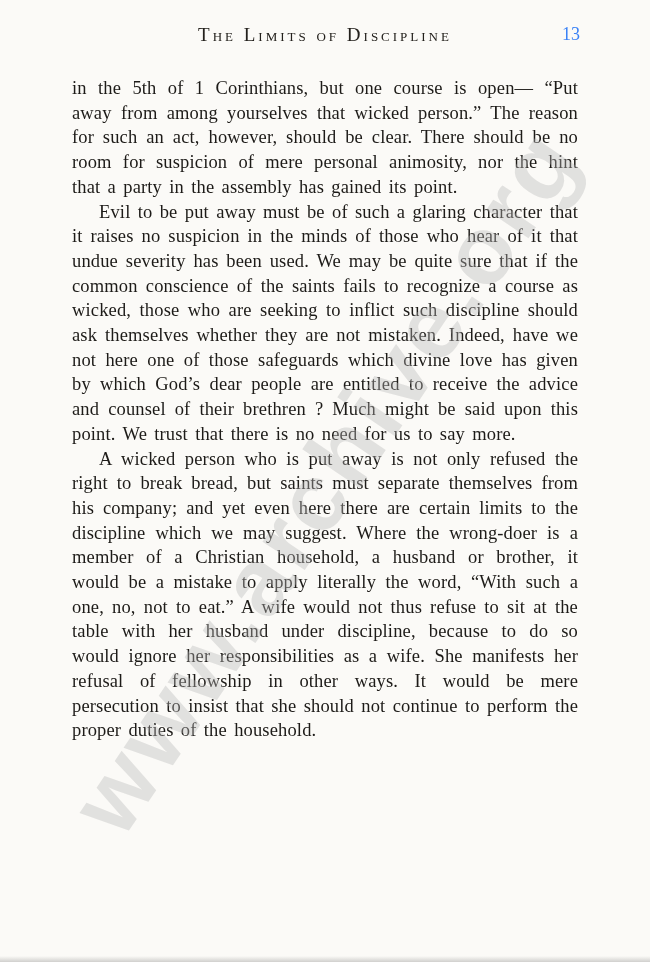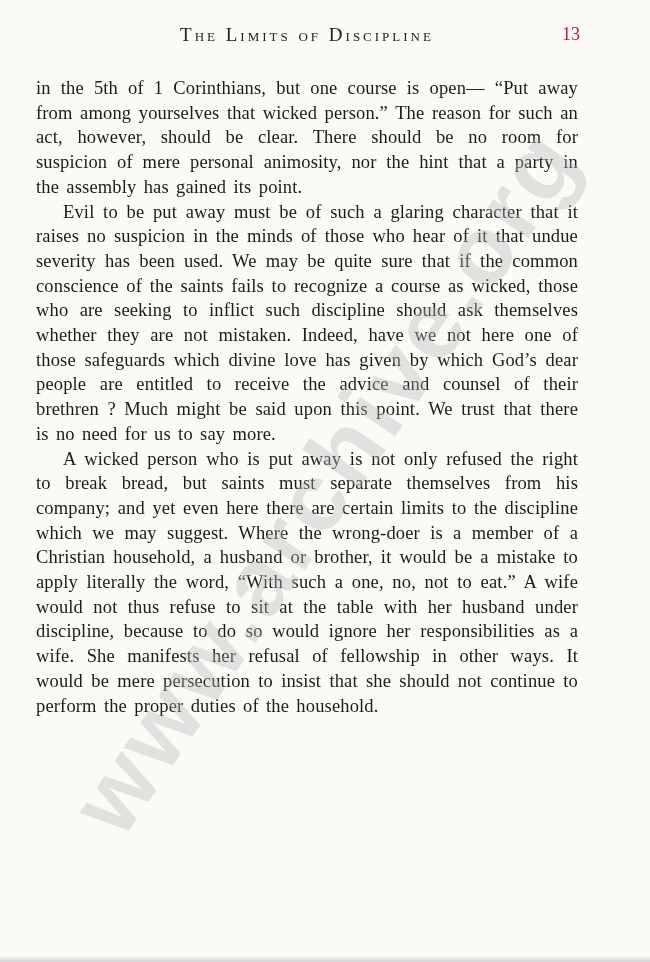--- a/index.html
+++ b/index.html
@@ -11,21 +11,21 @@
     height: 962px;
     background: #fbfaf7;
     font-family: "Liberation Serif", serif;
     color: #1d1b18;
     position: relative;
     overflow: hidden;
   }
   .page {
     position: absolute;
     inset: 0;
-    padding: 24px 72px 0 36px;
+    padding: 24px 72px 0 72px;
     box-sizing: border-box;
   }
   .running-header {
     position: relative;
     height: 26px;
     margin-bottom: 14px;
   }
   .rh-title {
     position: absolute;
     left: 50%;
@@ -34,21 +34,21 @@
     font-size: 19px;
     letter-spacing: 3px;
     white-space: nowrap;
     color: #23201c;
   }
   .rh-page-number {
     position: absolute;
     right: -2px;
     top: 0;
     font-size: 18px;
-    color: #be185d;
+    color: #3b82f6;
   }
   .page-body {
     margin-top: 26px;
     font-size: 18.5px;
     line-height: 24.7px;
     text-align: justify;
     word-spacing: 2.5px;
     letter-spacing: 0.15px;
   }
   .page-body p {

